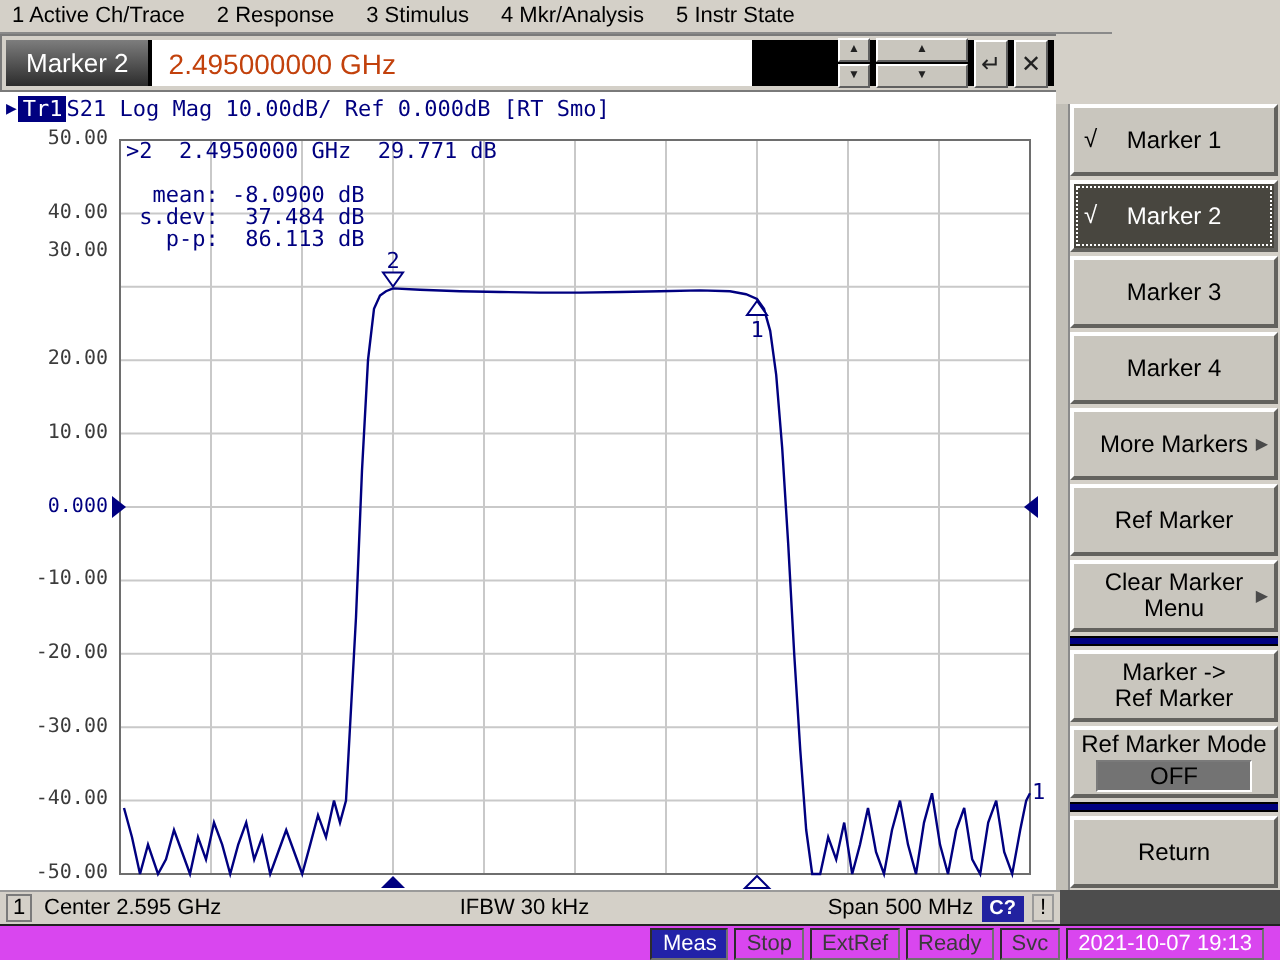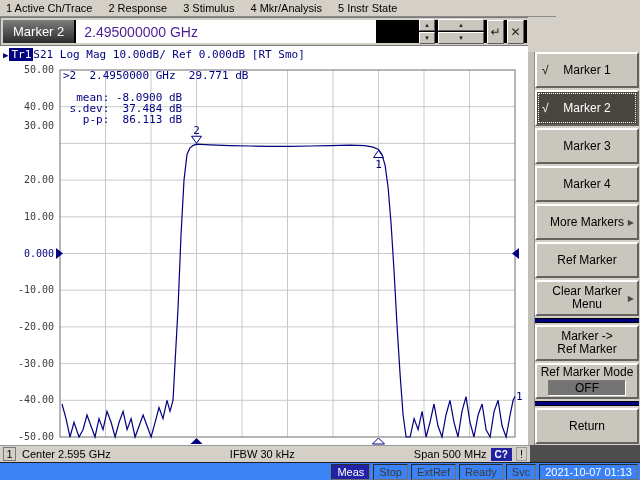--- a/index.html
+++ b/index.html
@@ -10,21 +10,21 @@
     border-bottom:1px solid #8a8a8a;display:flex;align-items:center;padding-left:6px;box-sizing:border-box;}
   .menu-item{font-size:11px;color:#000;margin-right:16px;white-space:nowrap;}
   
   .entrybar{position:absolute;left:0;top:17px;width:530px;height:29px;background:#d4d0c8;
     border:1px solid #7a7a7a;box-sizing:border-box;}
   .entry-inner{position:absolute;left:2px;top:2px;right:2px;bottom:2px;background:#000;
     display:flex;align-items:center;}
   .entry-label{height:100%;box-sizing:border-box;display:flex;align-items:center;padding:0 10px;
     background:linear-gradient(180deg,#7d7d7d,#2c2c2c);color:#fff;font-size:13px;white-space:nowrap;
     border-right:2px solid #000;}
-  .entry-input{height:100%;box-sizing:border-box;flex:0 0 300px;background:#fff;color:#4c1d95;
+  .entry-input{height:100%;box-sizing:border-box;flex:0 0 300px;background:#fff;color:#c2410c;
     display:flex;align-items:center;padding-left:8px;font-size:14px;}
   .entry-spacer{flex:1;}
   .spin-col{display:flex;flex-direction:column;gap:1px;margin-right:3px;}
   .spin-btn{background:#c9c6be;border:1px solid;border-color:#fff #5f5f5f #5f5f5f #fff;
     font-size:6px;line-height:8px;height:10px;display:flex;align-items:center;justify-content:center;color:#222;}
   .spin-narrow{width:14px;}
   .spin-wide{width:44px;}
   .entry-btn{background:#c9c6be;border:1px solid;border-color:#fff #5f5f5f #5f5f5f #fff;
     width:15px;height:22px;display:flex;align-items:center;justify-content:center;
     font-size:12px;color:#222;margin-right:3px;}
@@ -66,23 +66,23 @@
   .chanbar{position:absolute;left:0;top:445px;width:530px;height:17px;background:#d4d0c8;
     border-top:1px solid #9a9a9a;display:flex;align-items:center;font-size:11px;color:#000;
     padding:0 3px;box-sizing:border-box;}
   .chan-num{width:11px;height:12px;border:1px solid #7a7a7a;display:flex;align-items:center;
     justify-content:center;margin-right:6px;background:#d4d0c8;flex:0 0 auto;}
   .chan-mid{flex:1;text-align:center;}
   .chan-badge{background:#2222a0;color:#fff;font-weight:bold;font-size:10px;padding:0 4px;
     margin:0 4px;height:13px;display:flex;align-items:center;}
   .chan-alert{border:1px solid #9a9a9a;padding:0 3px;height:12px;display:flex;align-items:center;}
   
-  .statusbar{position:absolute;left:0;top:462px;width:640px;height:18px;background:#3b82f6;
+  .statusbar{position:absolute;left:0;top:462px;width:640px;height:18px;background:#d946ef;
     border-top:1px solid #222;display:flex;align-items:center;justify-content:flex-end;
-    gap:3px;padding-right:2px;box-sizing:border-box;font-size:11px;}
+    gap:3px;padding-right:8px;box-sizing:border-box;font-size:11px;}
   .seg{padding:0 5px;height:14px;display:flex;align-items:center;border:1px solid;
     border-color:#2c2c2c #707070 #707070 #2c2c2c;color:#bdbdbd;}
   .seg.active{background:#2222a8;color:#fff;}
   .seg.disabled{color:#3a3a3a;}
   .seg.normal{color:#fff;}
 </style>
 </head>
 <body>
 
 <div class="screen">
@@ -224,16 +224,16 @@
     <div class="chan-badge">C?</div>
     <div class="chan-alert">!</div>
   </div>
 
   <div class="statusbar">
       <div class="seg active">Meas</div>
       <div class="seg disabled">Stop</div>
       <div class="seg disabled">ExtRef</div>
       <div class="seg disabled">Ready</div>
       <div class="seg disabled">Svc</div>
-      <div class="seg normal">2021-10-07 01:13</div>
+      <div class="seg normal">2021-10-07 19:13</div>
     </div>
 
 </div>
 
 </body></html>

